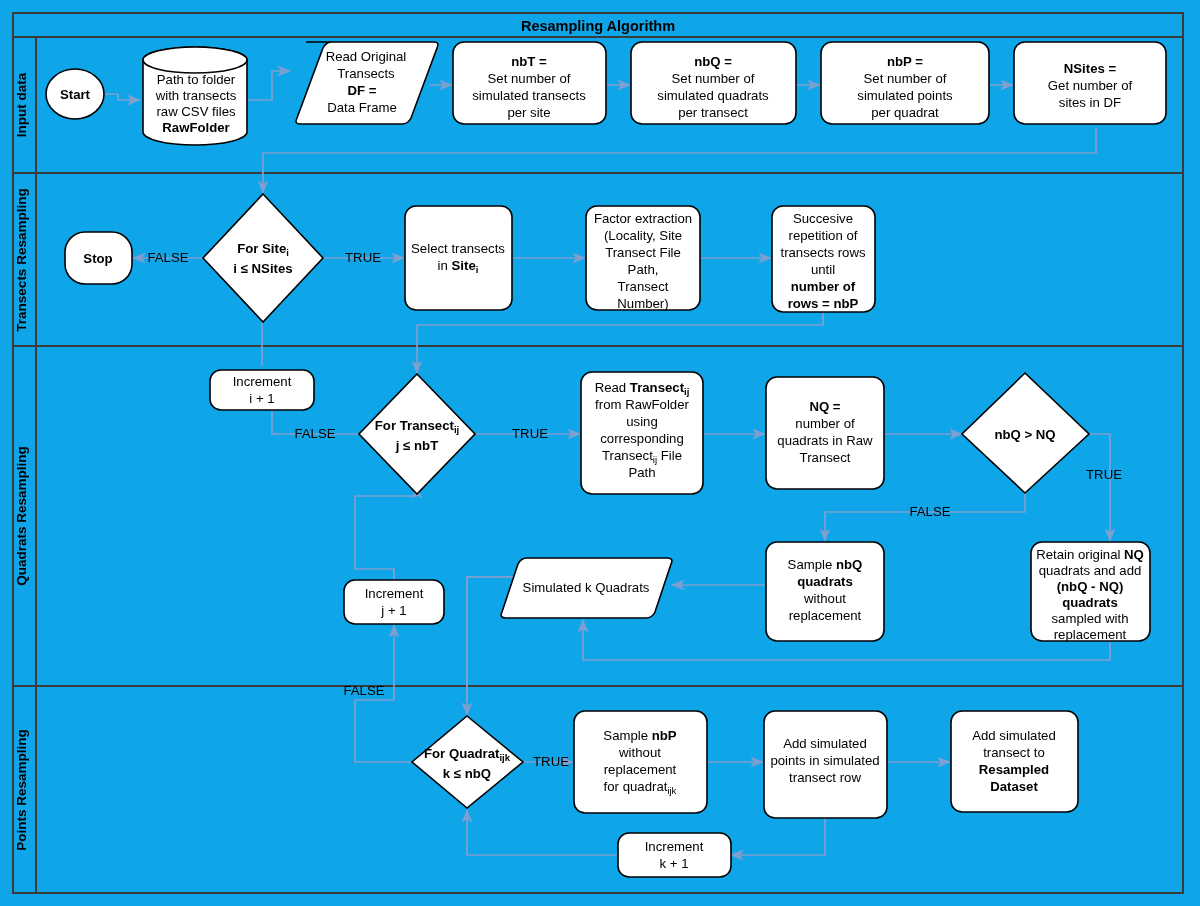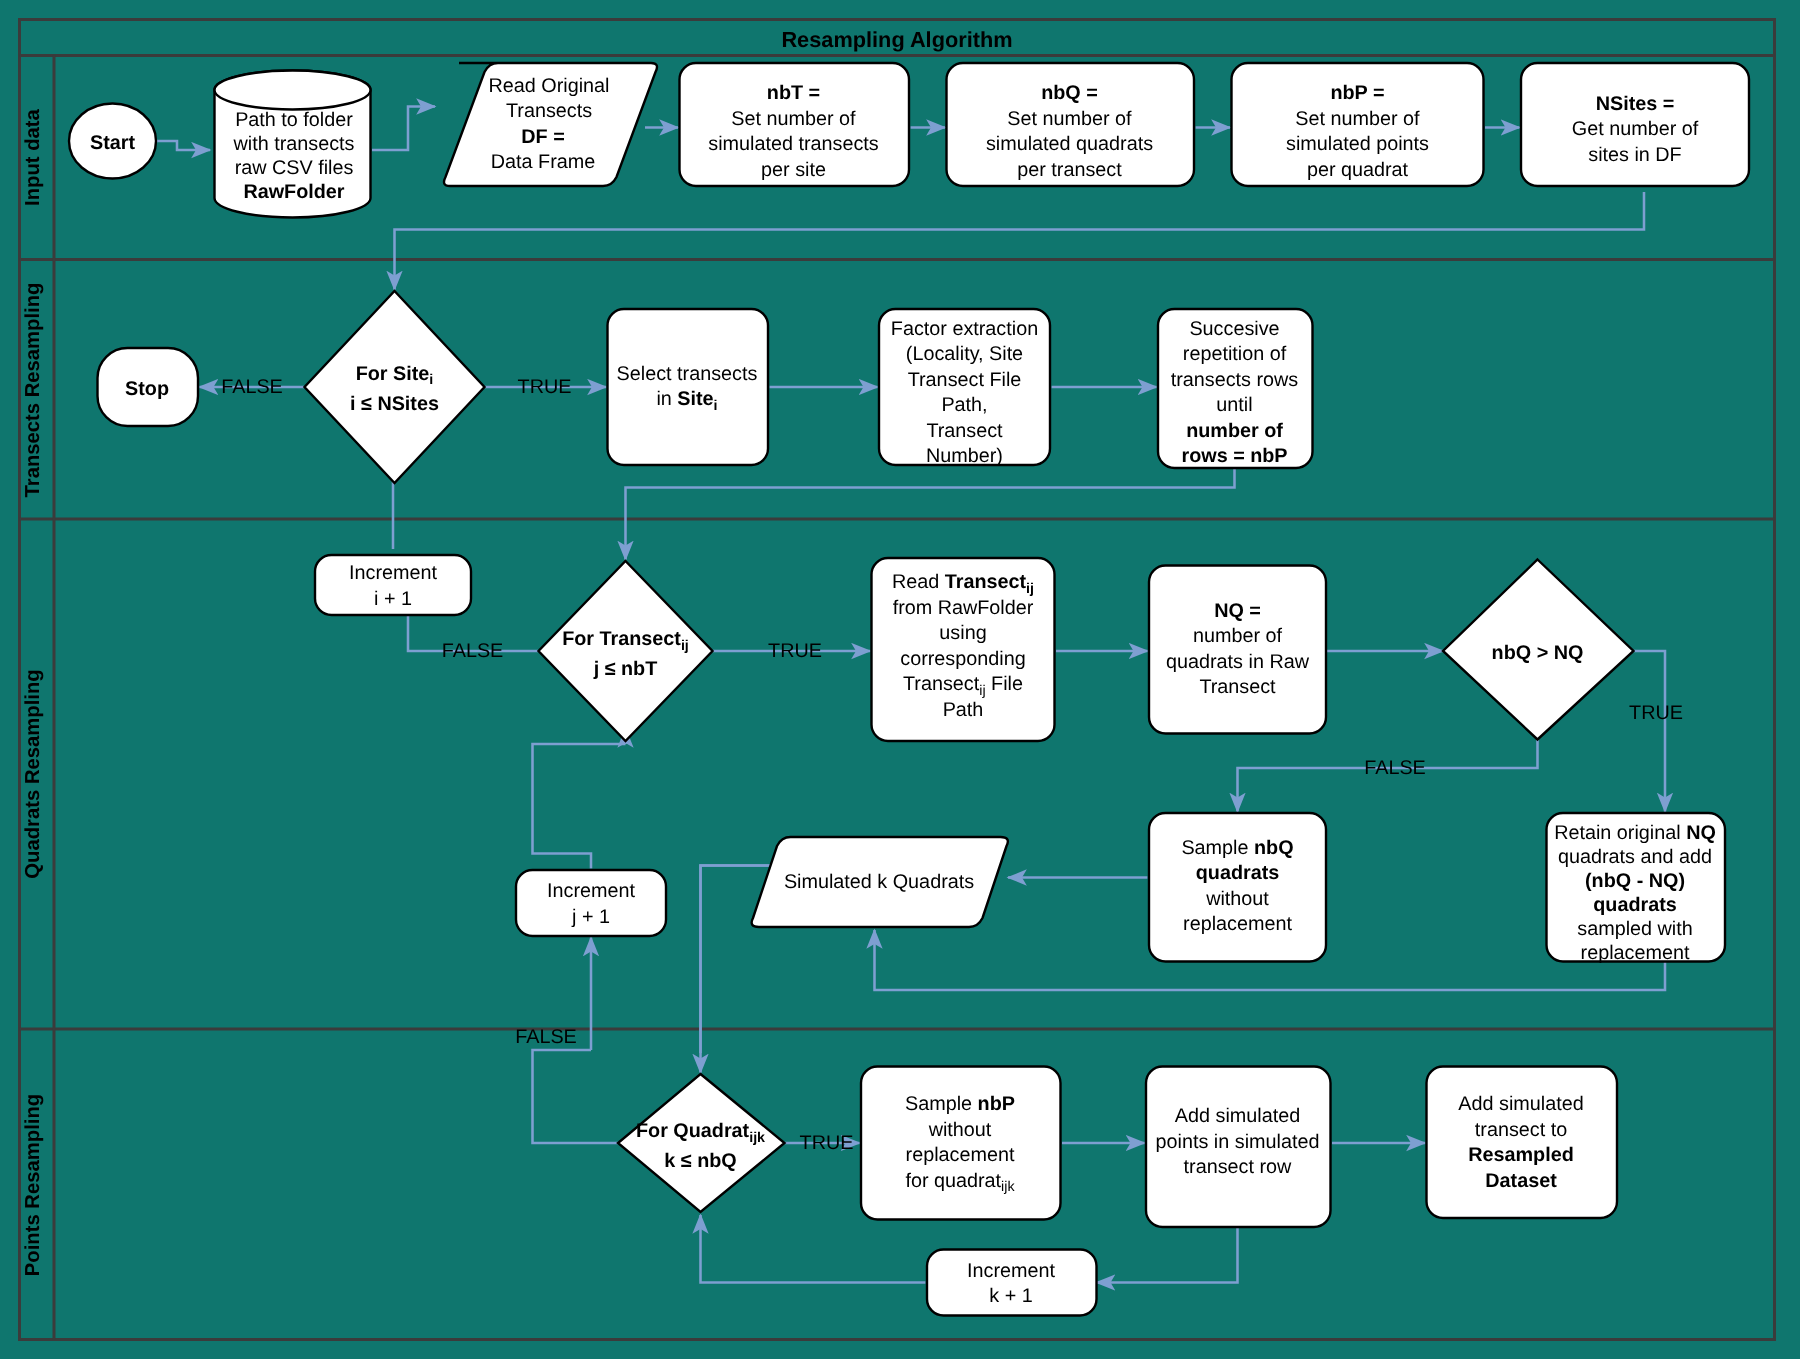--- a/index.html
+++ b/index.html
@@ -1,17 +1,17 @@
 <!DOCTYPE html>
 <html><head>
 <meta charset="utf-8">
 <style>
   html,body{margin:0;padding:0;background:#ffffff;}
   body{width:1200px;height:906px;font-family:"Liberation Sans",sans-serif;}
-  #stage{position:relative;width:1200px;height:906px;overflow:hidden;background:#0f766e;}
+  #stage{position:relative;width:1200px;height:906px;overflow:hidden;background:#0ea5e9;}
   svg{display:block;}
   .shp{fill:#ffffff;stroke:#000000;stroke-width:1.6;}
   .frame{fill:none;stroke:#3b3b3b;stroke-width:2;}
   .divider{stroke:#3b3b3b;stroke-width:2;}
   .conn{stroke:#7e9fd1;stroke-width:1.7;fill:none;}
   .arrowhead{fill:#7e9fd1;}
   text{font-family:"Liberation Sans",sans-serif;fill:#000;}
   .lbl{font-size:13.2px;text-anchor:middle;}
   .lblb{font-size:13.2px;text-anchor:middle;font-weight:bold;}
   .swim{font-size:13.5px;font-weight:bold;text-anchor:middle;}

